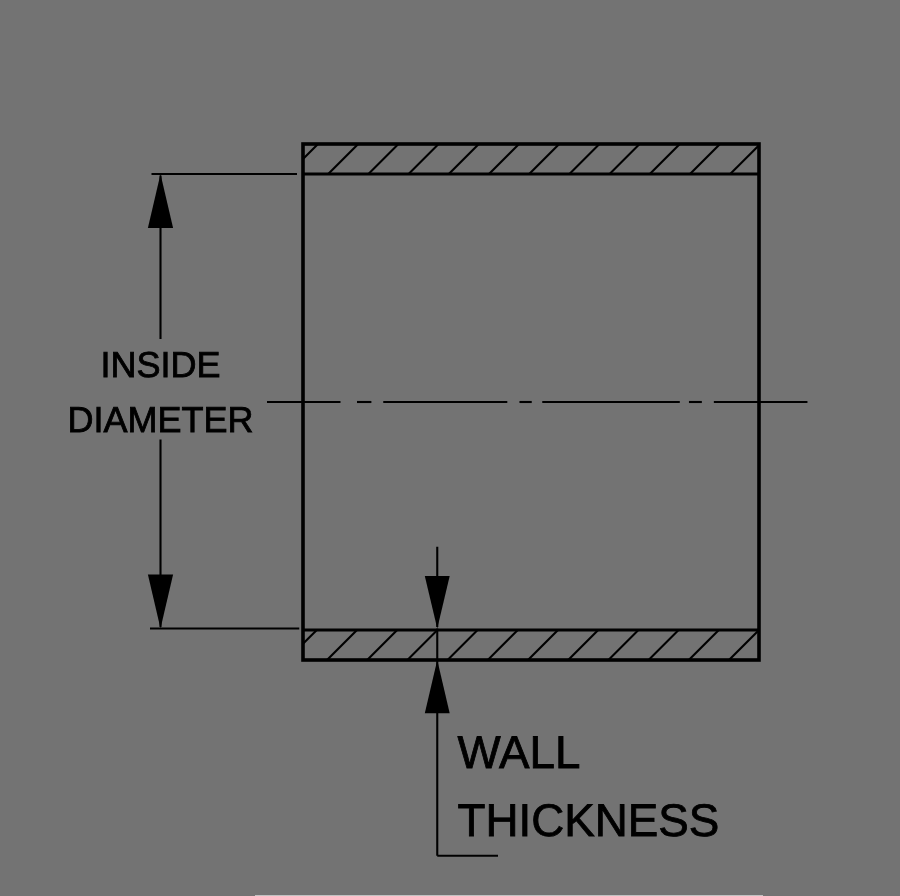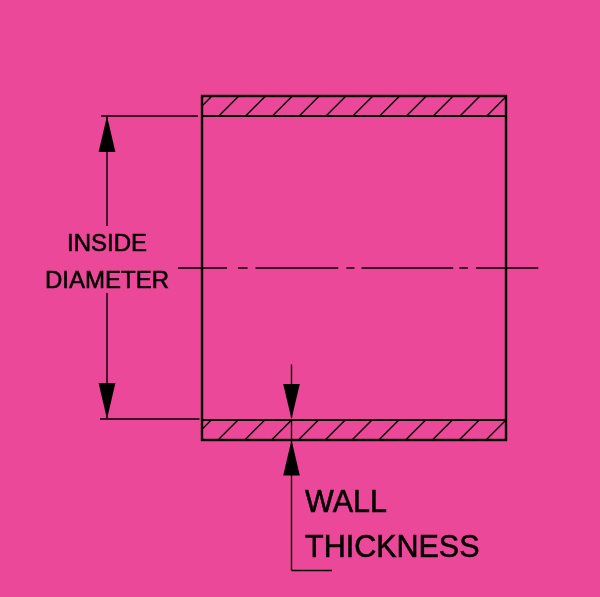--- a/index.html
+++ b/index.html
@@ -4,21 +4,21 @@
 <style>
   html, body {
     margin: 0;
     padding: 0;
     background: #ffffff;
   }
   .page {
     position: relative;
     width: 600px;
     height: 597px;
-    background: #ec4899;
+    background: #737373;
     overflow: hidden;
   }
   svg { display: block; }
   .ink    { stroke: #000000; fill: none; }
   .thick  { stroke-width: 2.4; }
   .medium { stroke-width: 2; }
   .hatch  { stroke-width: 1.4; }
   .thin   { stroke-width: 1.4; }
   .fillink { fill: #000000; stroke: none; }
   text.dim-label {

